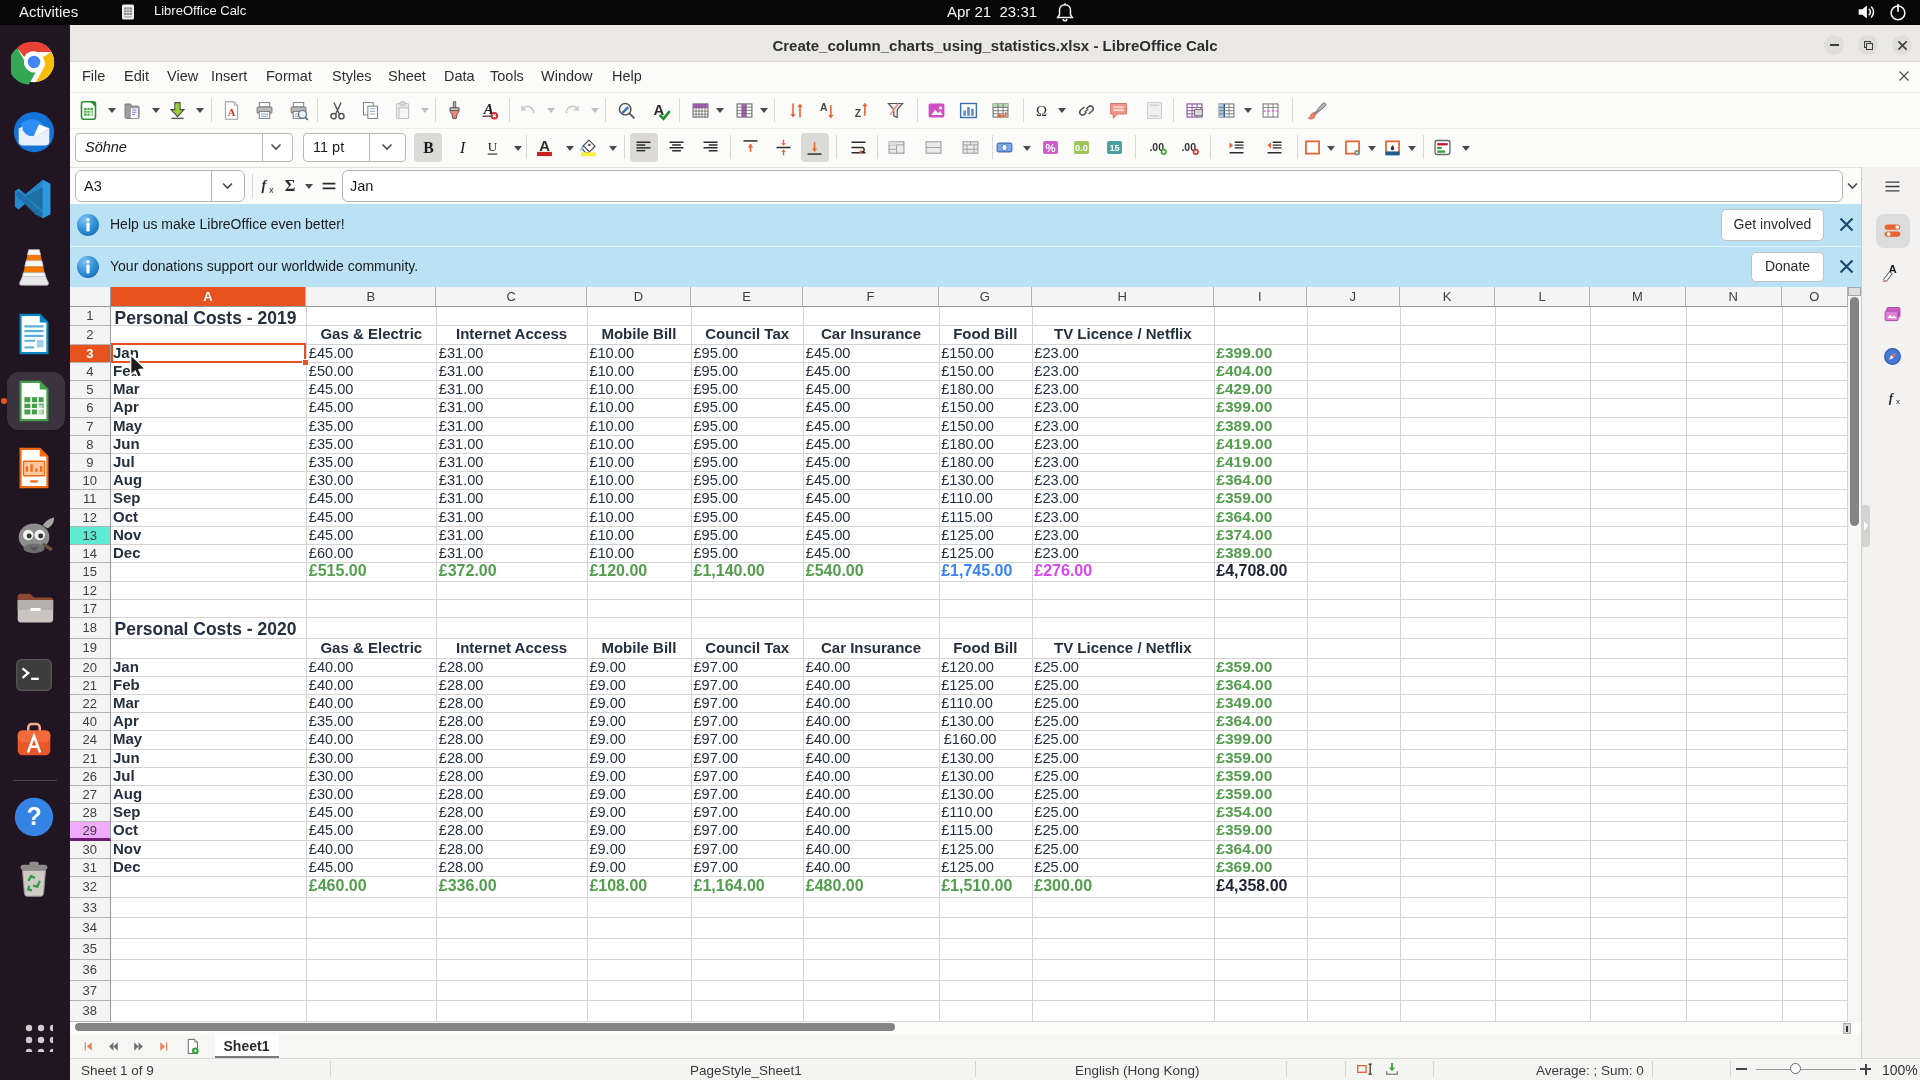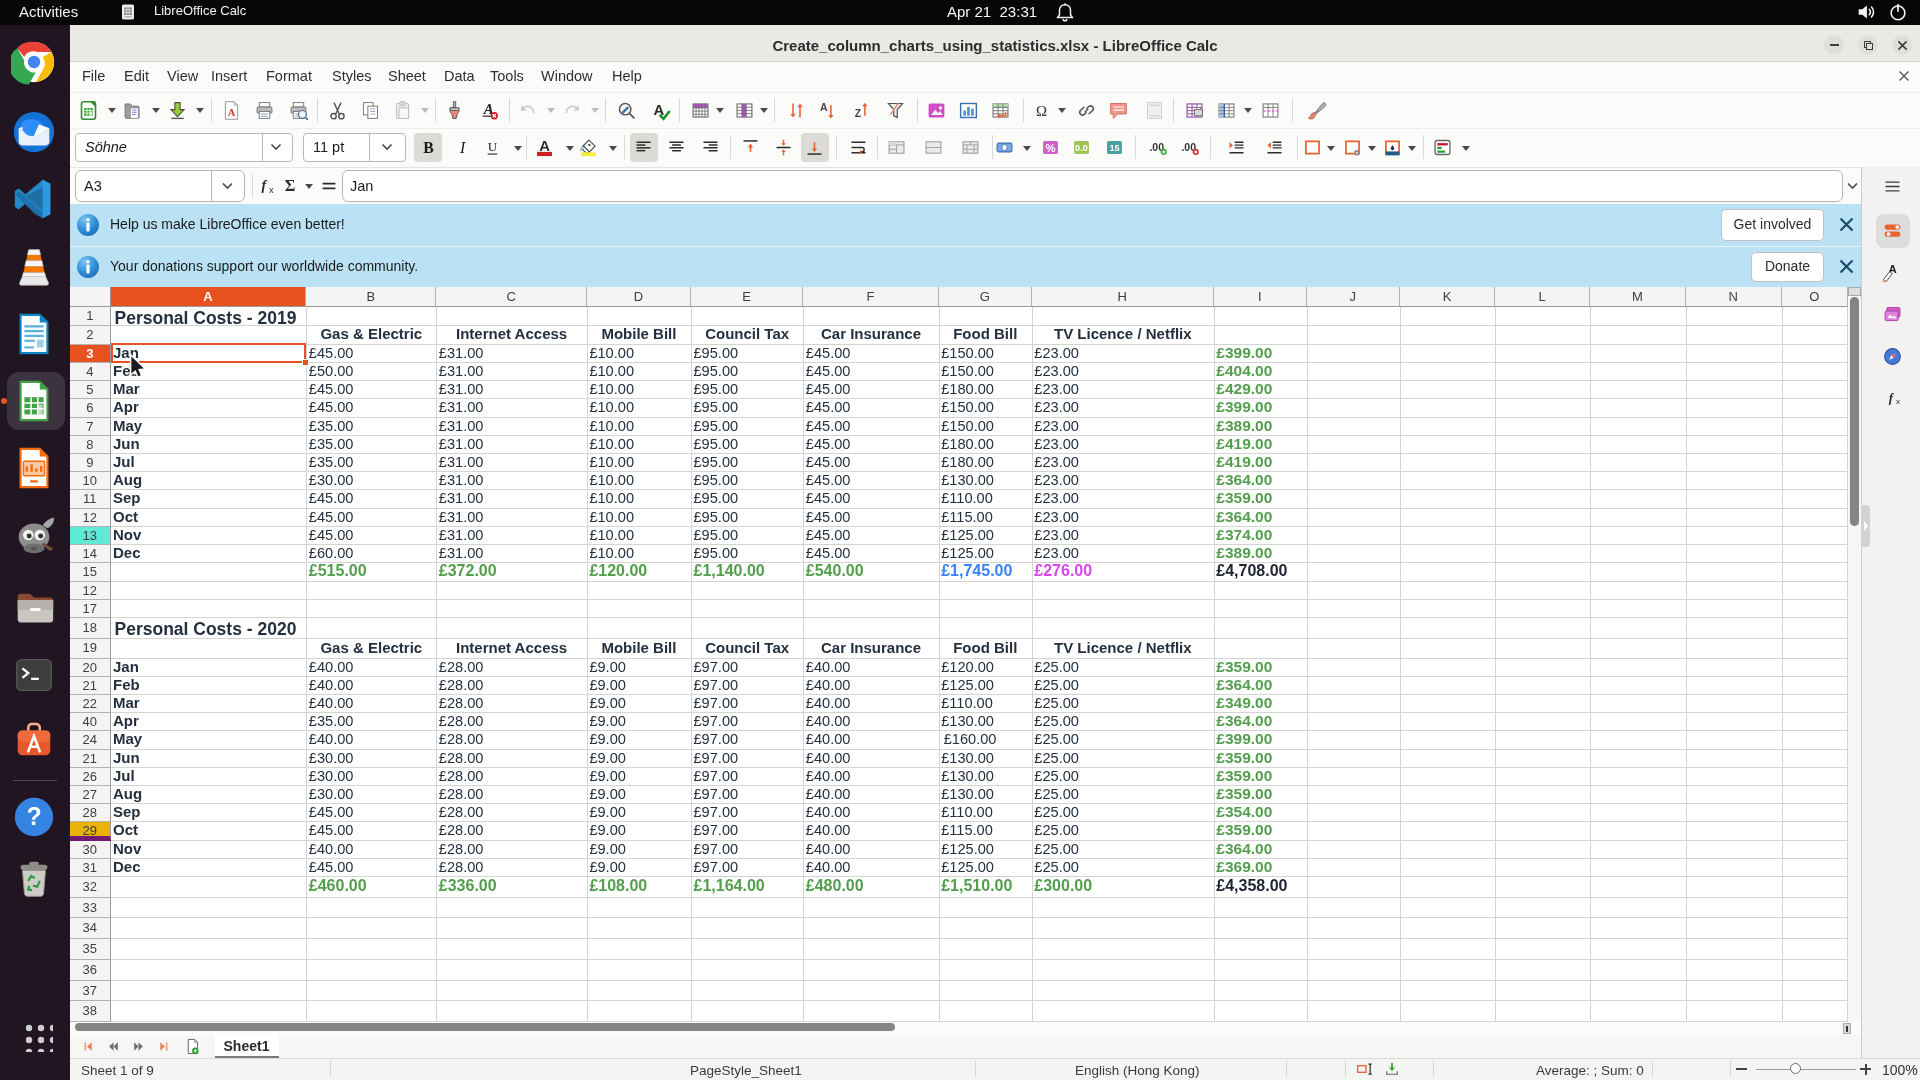--- a/index.html
+++ b/index.html
@@ -645,21 +645,21 @@
 <div style="position:absolute;left:70px;top:639.4800000000002px;width:40.5px;height:19.2px;background:#f4f4f4;color:#3e3e3e;border-right:1px solid #999;border-bottom:1px solid #b3b3b3;font-size:13px;text-align:center;line-height:18.2px;">19</div>
 <div style="position:absolute;left:70px;top:658.6800000000003px;width:40.5px;height:18.2px;background:#f4f4f4;color:#3e3e3e;border-right:1px solid #999;border-bottom:1px solid #b3b3b3;font-size:13px;text-align:center;line-height:17.2px;">20</div>
 <div style="position:absolute;left:70px;top:676.8800000000003px;width:40.5px;height:18.2px;background:#f4f4f4;color:#3e3e3e;border-right:1px solid #999;border-bottom:1px solid #b3b3b3;font-size:13px;text-align:center;line-height:17.2px;">21</div>
 <div style="position:absolute;left:70px;top:695.0800000000004px;width:40.5px;height:18.2px;background:#f4f4f4;color:#3e3e3e;border-right:1px solid #999;border-bottom:1px solid #b3b3b3;font-size:13px;text-align:center;line-height:17.2px;">22</div>
 <div style="position:absolute;left:70px;top:713.2800000000004px;width:40.5px;height:18.2px;background:#f4f4f4;color:#3e3e3e;border-right:1px solid #999;border-bottom:1px solid #b3b3b3;font-size:13px;text-align:center;line-height:17.2px;">40</div>
 <div style="position:absolute;left:70px;top:731.4800000000005px;width:40.5px;height:18.2px;background:#f4f4f4;color:#3e3e3e;border-right:1px solid #999;border-bottom:1px solid #b3b3b3;font-size:13px;text-align:center;line-height:17.2px;">24</div>
 <div style="position:absolute;left:70px;top:749.6800000000005px;width:40.5px;height:18.2px;background:#f4f4f4;color:#3e3e3e;border-right:1px solid #999;border-bottom:1px solid #b3b3b3;font-size:13px;text-align:center;line-height:17.2px;">21</div>
 <div style="position:absolute;left:70px;top:767.8800000000006px;width:40.5px;height:18.2px;background:#f4f4f4;color:#3e3e3e;border-right:1px solid #999;border-bottom:1px solid #b3b3b3;font-size:13px;text-align:center;line-height:17.2px;">26</div>
 <div style="position:absolute;left:70px;top:786.0800000000006px;width:40.5px;height:18.2px;background:#f4f4f4;color:#3e3e3e;border-right:1px solid #999;border-bottom:1px solid #b3b3b3;font-size:13px;text-align:center;line-height:17.2px;">27</div>
 <div style="position:absolute;left:70px;top:804.2800000000007px;width:40.5px;height:18.2px;background:#f4f4f4;color:#3e3e3e;border-right:1px solid #999;border-bottom:1px solid #b3b3b3;font-size:13px;text-align:center;line-height:17.2px;">28</div>
-<div style="position:absolute;left:70px;top:822.4800000000007px;width:40.5px;height:18.2px;background:#eab308;color:#3e3e3e;border-right:1px solid #999;border-bottom:5px solid #701a75;font-size:13px;text-align:center;line-height:17.2px;">29</div>
+<div style="position:absolute;left:70px;top:822.4800000000007px;width:40.5px;height:18.2px;background:#f0abfc;color:#3e3e3e;border-right:1px solid #999;border-bottom:3px solid #701a75;font-size:13px;text-align:center;line-height:17.2px;">29</div>
 <div style="position:absolute;left:70px;top:840.6800000000007px;width:40.5px;height:18.2px;background:#f4f4f4;color:#3e3e3e;border-right:1px solid #999;border-bottom:1px solid #b3b3b3;font-size:13px;text-align:center;line-height:17.2px;">30</div>
 <div style="position:absolute;left:70px;top:858.8800000000008px;width:40.5px;height:18.2px;background:#f4f4f4;color:#3e3e3e;border-right:1px solid #999;border-bottom:1px solid #b3b3b3;font-size:13px;text-align:center;line-height:17.2px;">31</div>
 <div style="position:absolute;left:70px;top:877.0800000000008px;width:40.5px;height:20.7px;background:#f4f4f4;color:#3e3e3e;border-right:1px solid #999;border-bottom:1px solid #b3b3b3;font-size:13px;text-align:center;line-height:19.7px;">32</div>
 <div style="position:absolute;left:70px;top:897.7800000000009px;width:40.5px;height:20.7px;background:#f4f4f4;color:#3e3e3e;border-right:1px solid #999;border-bottom:1px solid #b3b3b3;font-size:13px;text-align:center;line-height:19.7px;">33</div>
 <div style="position:absolute;left:70px;top:918.4800000000009px;width:40.5px;height:20.7px;background:#f4f4f4;color:#3e3e3e;border-right:1px solid #999;border-bottom:1px solid #b3b3b3;font-size:13px;text-align:center;line-height:19.7px;">34</div>
 <div style="position:absolute;left:70px;top:939.180000000001px;width:40.5px;height:20.7px;background:#f4f4f4;color:#3e3e3e;border-right:1px solid #999;border-bottom:1px solid #b3b3b3;font-size:13px;text-align:center;line-height:19.7px;">35</div>
 <div style="position:absolute;left:70px;top:959.880000000001px;width:40.5px;height:20.7px;background:#f4f4f4;color:#3e3e3e;border-right:1px solid #999;border-bottom:1px solid #b3b3b3;font-size:13px;text-align:center;line-height:19.7px;">36</div>
 <div style="position:absolute;left:70px;top:980.5800000000011px;width:40.5px;height:20.7px;background:#f4f4f4;color:#3e3e3e;border-right:1px solid #999;border-bottom:1px solid #b3b3b3;font-size:13px;text-align:center;line-height:19.7px;">37</div>
 <div style="position:absolute;left:70px;top:1001.2800000000011px;width:40.5px;height:20.7px;background:#f4f4f4;color:#3e3e3e;border-right:1px solid #999;border-bottom:1px solid #b3b3b3;font-size:13px;text-align:center;line-height:19.7px;">38</div>
 <div style="position:absolute;left:306.3px;top:306.5px;width:1px;height:715.4800000000012px;background:#d4d4d4;"></div>

